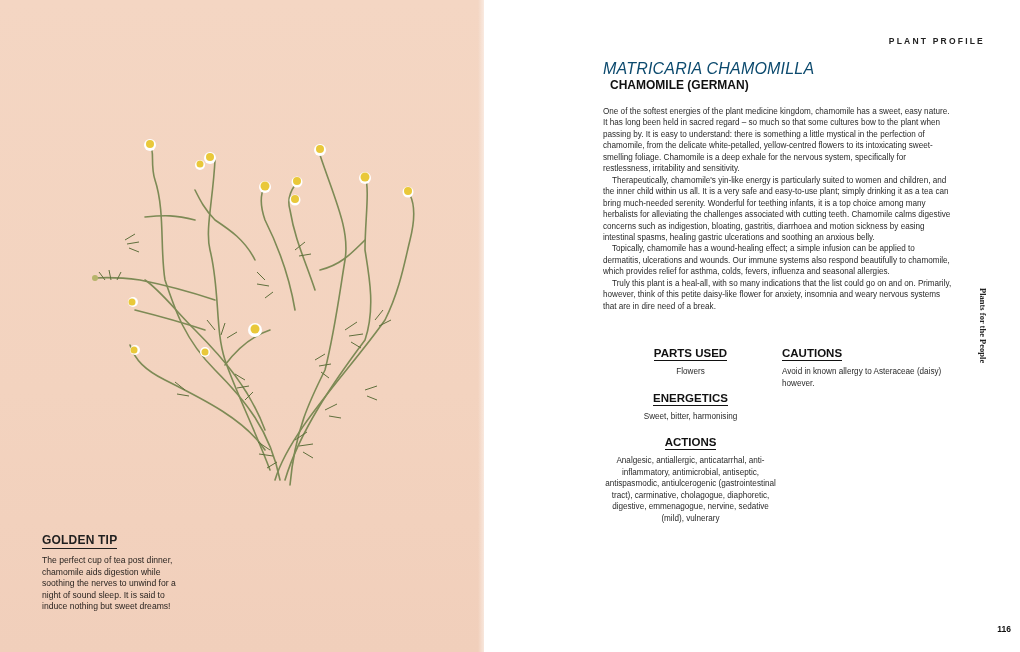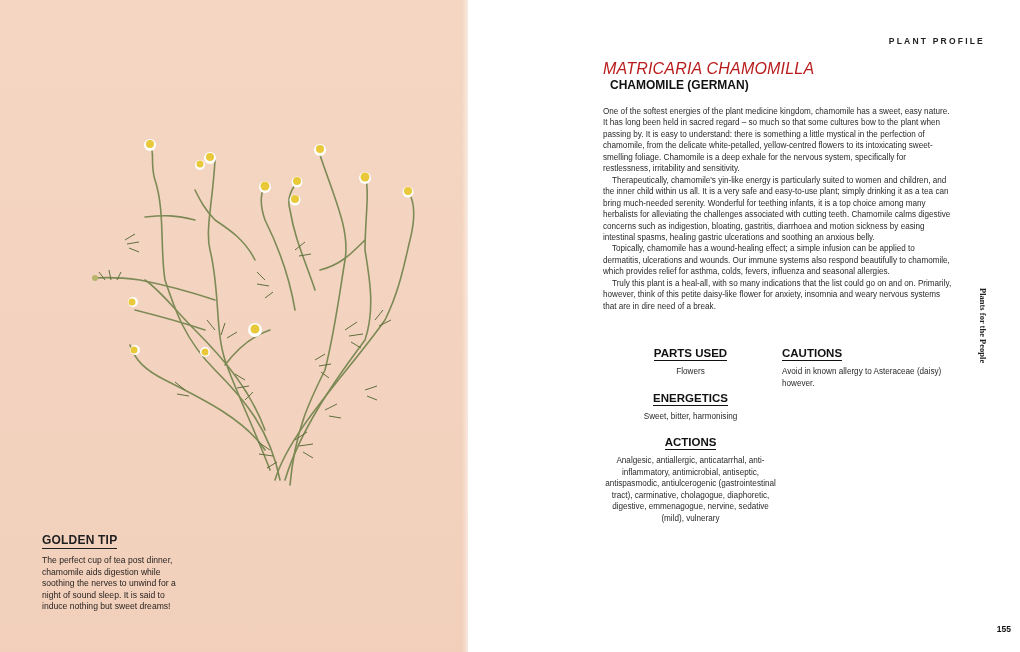--- a/index.html
+++ b/index.html
@@ -6,20 +6,21 @@
   body {
     width: 1020px; height: 652px; overflow: hidden; position: relative;
     background: #ffffff;
     font-family: "Liberation Sans", sans-serif;
     color: #1f1f1f;
   }
   .left-page {
     position: absolute; left: 0; top: 0; width: 468px; height: 652px;
     background: linear-gradient(180deg, #f4d6c3 0%, #f3d3bf 60%, #f1cfbb 100%);
     overflow: hidden;
+    padding-left: 16px;
   }
   .left-page::after {
     content: ""; position: absolute; right: 0; top: 0; width: 6px; height: 100%;
     background: linear-gradient(90deg, rgba(255,255,255,0) 0%, rgba(255,255,255,0.5) 100%);
   }
   .plant-svg { position: absolute; left: 60px; top: 130px; width: 370px; height: 370px; }
   .tip { position: absolute; left: 42px; top: 530px; width: 140px; }
   .tip-title {
     font-weight: bold; font-size: 12px; letter-spacing: 0.2px;
     border-bottom: 1.5px solid #1f1f1f; display: inline-block; padding-bottom: 1px;
@@ -27,21 +28,21 @@
   }
   .tip-body { font-size: 8.6px; line-height: 11.6px; color: #2a2420; }
 
   .right-page { position: absolute; left: 510px; top: 0; width: 510px; height: 652px; padding-left: 7px; }
   .section-label {
     position: absolute; right: 42px; top: 36px;
     font-size: 8.5px; font-weight: bold; letter-spacing: 2.2px; color: #222;
   }
   .latin-name {
     position: absolute; left: 93px; top: 60px;
-    font-size: 16px; font-style: italic; letter-spacing: 0.2px; color: #b91c1c;
+    font-size: 16px; font-style: italic; letter-spacing: 0.2px; color: #0c4a6e;
   }
   .common-name {
     position: absolute; left: 100px; top: 78px;
     font-size: 12px; font-weight: bold; color: #111;
   }
   .body-text {
     position: absolute; left: 93px; top: 106px; width: 350px;
     font-size: 8.15px; line-height: 11.45px; color: #2a2a2a;
   }
   .body-text p { margin: 0; text-indent: 0; }
@@ -189,14 +190,14 @@
     <div class="h">ACTIONS</div>
     <div class="v">Analgesic, antiallergic, anticatarrhal, anti-inflammatory, antimicrobial, antiseptic, antispasmodic, antiulcerogenic (gastrointestinal tract), carminative, cholagogue, diaphoretic, digestive, emmenagogue, nervine, sedative (mild), vulnerary</div>
   </div>
 
   <div class="col col-right">
     <div class="h">CAUTIONS</div>
     <div class="v">Avoid in known allergy to Asteraceae (daisy) however.</div>
   </div>
 
   <div class="side-title">Plants for the People</div>
-  <div class="page-number">155</div>
+  <div class="page-number">116</div>
 </div>
 
 </body></html>

